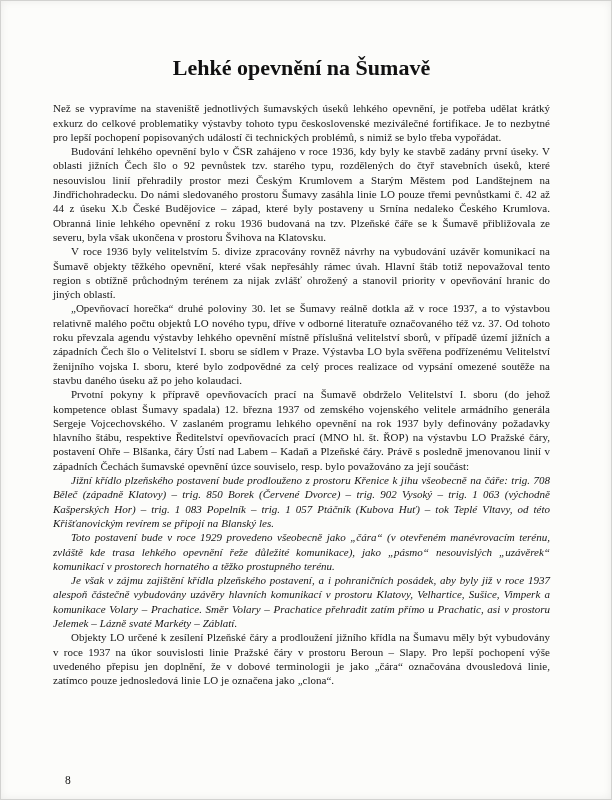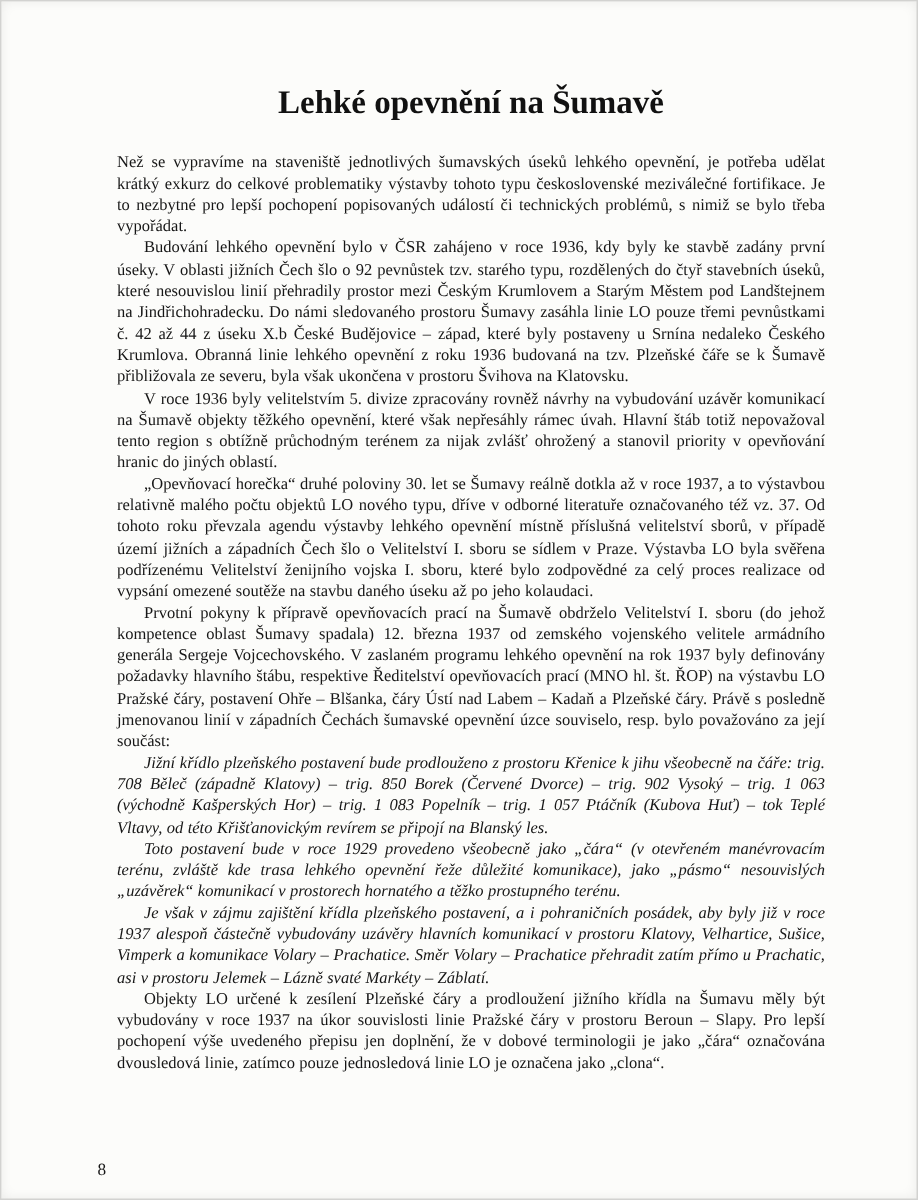--- a/index.html
+++ b/index.html
@@ -13,21 +13,21 @@
     height: 800px;
     background: #fcfcfa;
     box-sizing: border-box;
     border: 1px solid #d2d2d0;
     box-shadow: inset 0 0 8px rgba(0,0,0,0.07);
     font-family: "Liberation Serif", "DejaVu Serif", serif;
     color: #161616;
     overflow: hidden;
   }
   .content {
-    padding: 54px 61px 0 77px;
+    padding: 54px 61px 0 52px;
   }
   .title {
     margin: 0 0 21px 0;
     text-align: center;
     font-size: 22px;
     line-height: 1.15;
     font-weight: 700;
     color: #111;
   }
   .text-body .para {

